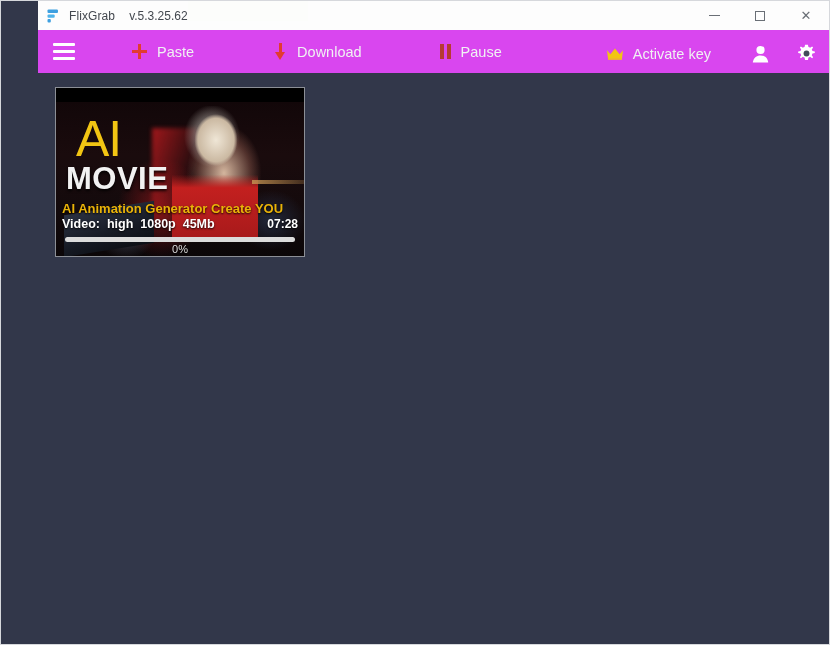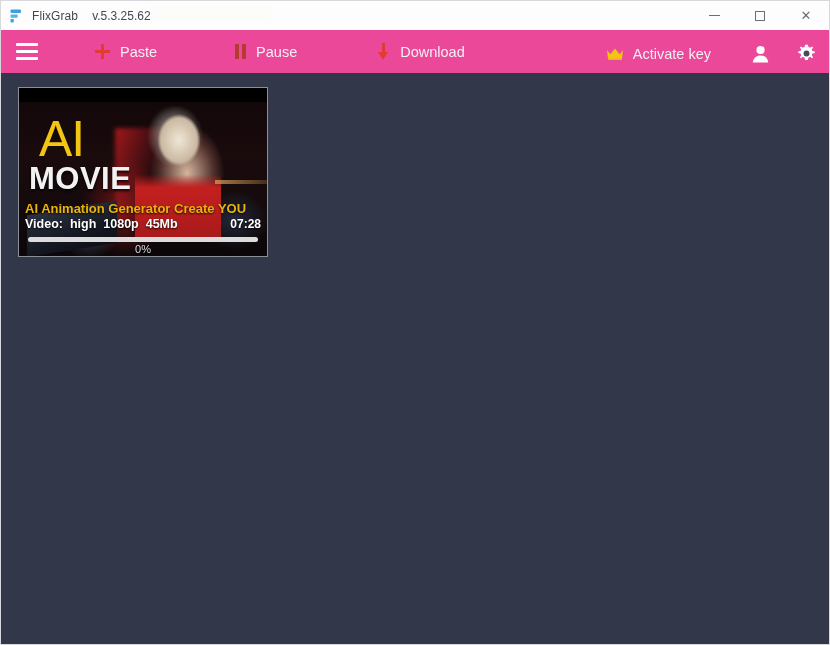--- a/index.html
+++ b/index.html
@@ -17,20 +17,21 @@
 
   .app-window {
     width: 830px;
     height: 645px;
     display: flex;
     flex-direction: column;
     background: #32374a;
     position: relative;
     box-sizing: border-box;
     border: 1px solid #d6d8dc;
+    padding-left: 37px;
   }
 
   
   .titlebar {
     height: 29px;
     min-height: 29px;
     background: #fdfdfd;
     display: flex;
     align-items: center;
     position: relative;
@@ -100,21 +101,21 @@
     height: 10px;
     border: 1px solid #6a6f76;
     display: block;
     box-sizing: border-box;
   }
 
   
   .toolbar {
     height: 43px;
     min-height: 43px;
-    background: #ec4899;
+    background: #d946ef;
     display: flex;
     align-items: flex-start;
     position: relative;
   }
   .tb-hamburger {
     width: 52px;
     height: 43px;
     display: flex;
     flex-direction: column;
     align-items: center;
@@ -422,34 +423,34 @@
       <span class="ham-bar"></span>
       <span class="ham-bar"></span>
       <span class="ham-bar"></span>
     </div>
 
     <div class="tb-item tb-paste">
       <span class="icon-plus"></span>
       <span class="tb-label">Paste</span>
     </div>
 
+    <div class="tb-item tb-download">
+      <span class="icon-download">
+        <span class="dl-stem"></span>
+        <span class="dl-head"></span>
+      </span>
+      <span class="tb-label">Download</span>
+    </div>
+
     <div class="tb-item tb-pause">
       <span class="icon-pause">
           <span></span>
           <span></span>
         </span>
       <span class="tb-label">Pause</span>
-    </div>
-
-    <div class="tb-item tb-download">
-      <span class="icon-download">
-        <span class="dl-stem"></span>
-        <span class="dl-head"></span>
-      </span>
-      <span class="tb-label">Download</span>
     </div>
 
     <div class="tb-right">
       <div class="tb-activate">
         <span class="icon-crown">
           <svg width="18" height="14" viewBox="0 0 18 14">
             <path d="M1 3.2 L4.4 7.2 L9 1.6 L13.6 7.2 L17 3.2 L16 11.6 L2 11.6 Z" fill="#f2c513"></path>
             <rect x="2" y="11.2" width="14" height="1.6" fill="#f2c513"></rect>
           </svg>
         </span>

